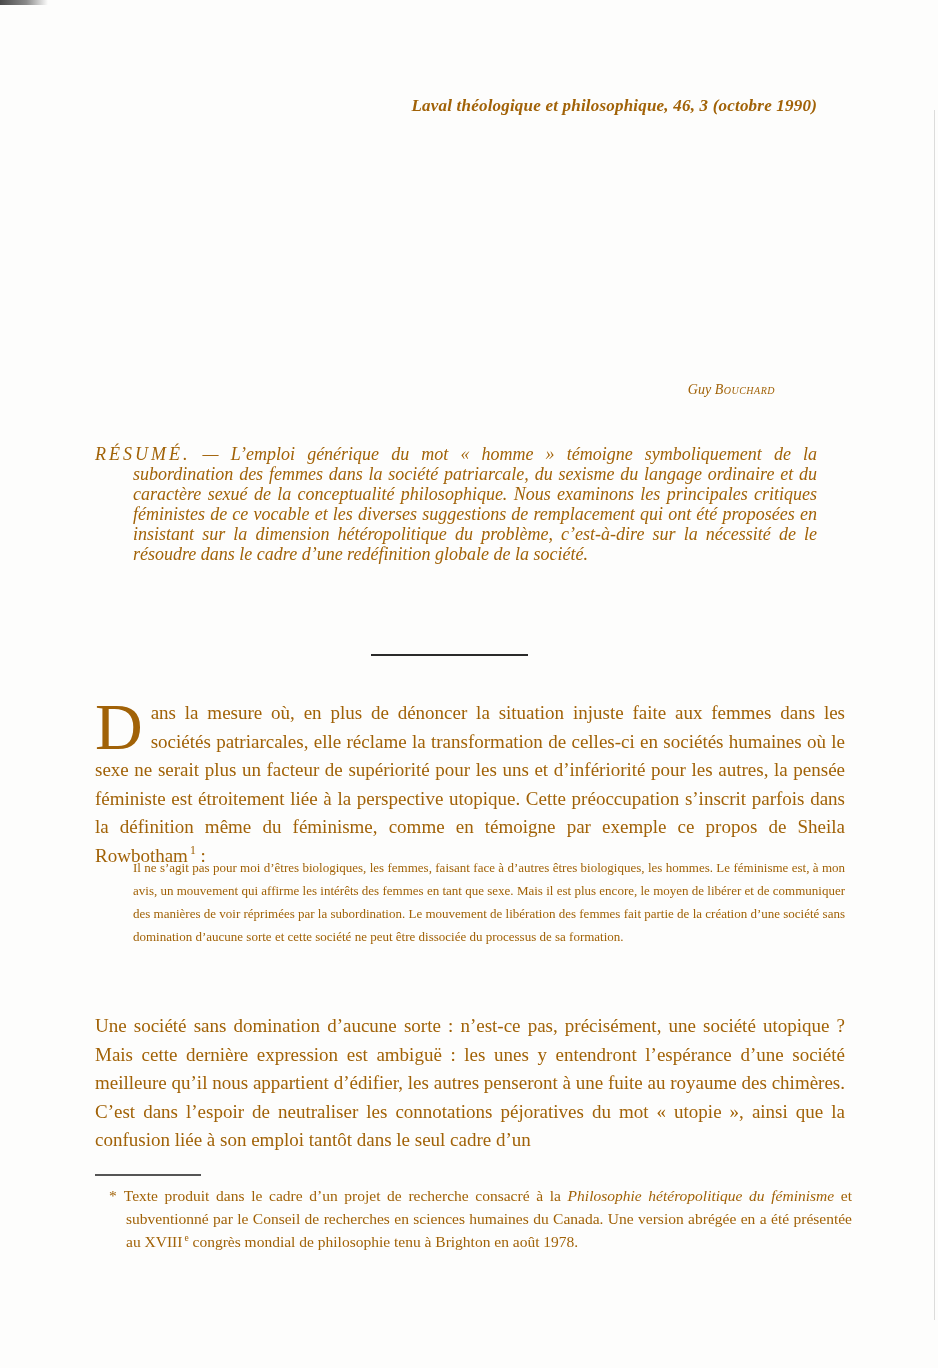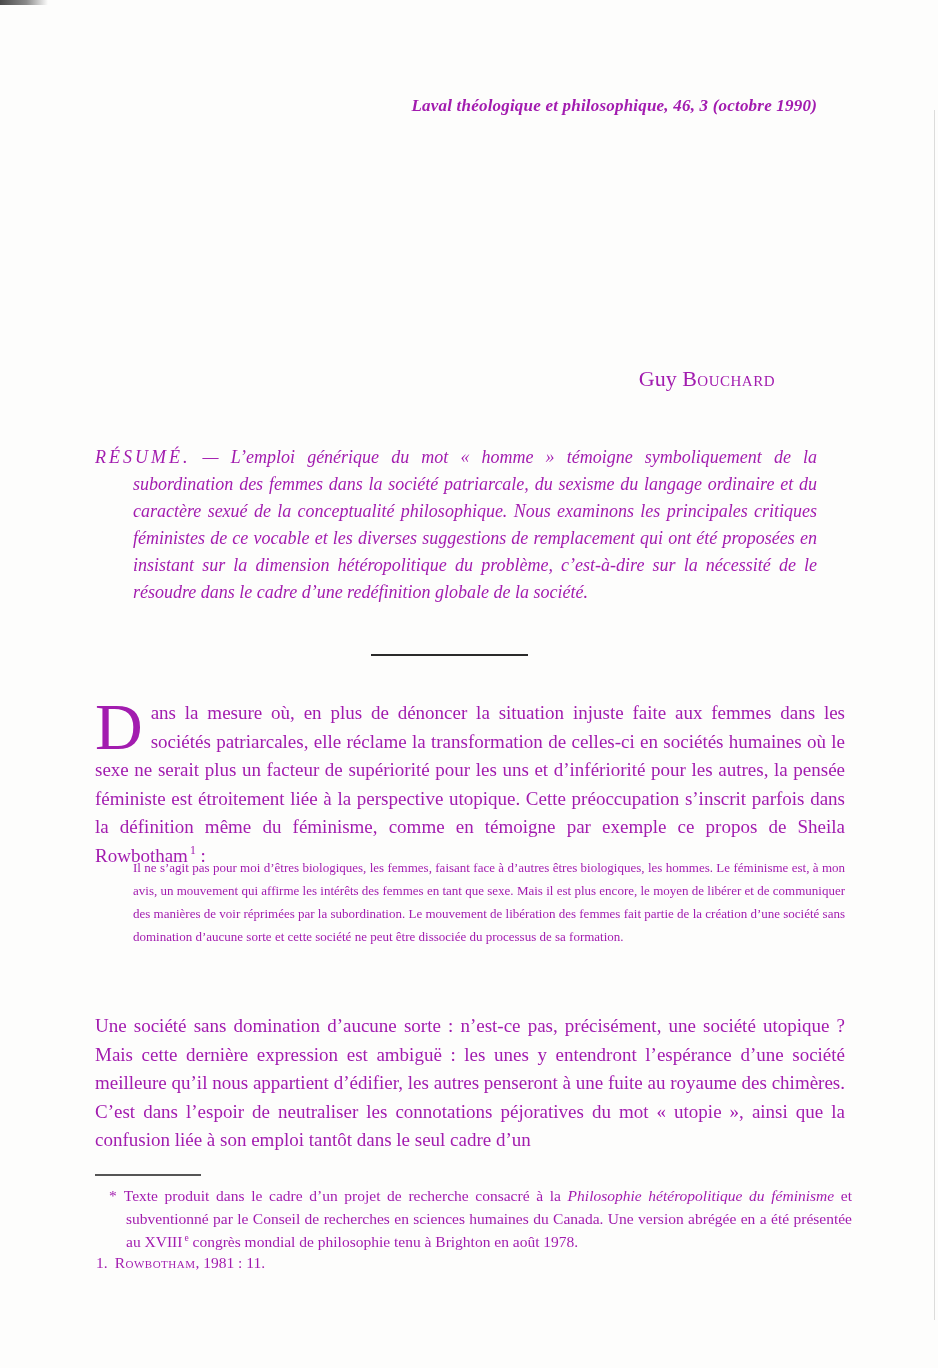--- a/index.html
+++ b/index.html
@@ -1,21 +1,21 @@
 <!DOCTYPE html>
 <html lang="fr"><head>
 <meta charset="utf-8">
 <style>
   html,body{margin:0;padding:0;background:#e8e8e8;}
   .page{
     position:relative;
     width:938px;height:1368px;
     margin:0 auto;
     background:#fdfdfc;
-    color:#a21caf;
+    color:#a16207;
     font-family:"Liberation Serif","DejaVu Serif",serif;
     overflow:hidden;
   }
   .scan-smudge{
     position:absolute;top:0;left:0;width:48px;height:5px;
     background:linear-gradient(to right,#4a4a4a 0%,#8a8a8a 55%,rgba(160,160,160,0) 100%);
   }
   .scan-edge-line{
     position:absolute;left:934px;top:110px;width:1px;height:1210px;
     background:rgba(0,0,0,0.13);
@@ -24,28 +24,28 @@
     position:absolute;top:96px;right:121px;
     font-size:17px;font-weight:bold;font-style:italic;
     letter-spacing:0.2px;white-space:nowrap;
   }
   .article-title{
     position:absolute;top:303px;left:95px;width:760px;
     font-size:37px;font-weight:bold;letter-spacing:0.5px;
     white-space:nowrap;margin:0;
   }
   .author-line{
-    position:absolute;top:366px;right:163px;
-    font-size:22px;white-space:nowrap;
+    position:absolute;top:382px;right:163px;
+    font-size:14px;white-space:nowrap;font-style:italic;
   }
   .sc{font-variant:small-caps;letter-spacing:0.5px;}
   .resume{
     position:absolute;top:444px;left:95px;width:684px;
     padding-left:38px;text-indent:-38px;
-    font-style:italic;font-size:18px;line-height:27px;
+    font-style:italic;font-size:18px;line-height:20px;
     text-align:justify;
   }
   .resume-label{letter-spacing:3px;}
   .separator-rule{
     position:absolute;top:654px;left:371px;width:157px;height:2px;
     background:#2a2a2a;
   }
   .body-para{
     font-size:19px;line-height:28.5px;text-align:justify;
     position:absolute;left:95px;width:750px;margin:0;
@@ -99,16 +99,15 @@
   <p class="body-para para1"><span class="dropcap">D</span><span>ans la mesure où, en plus de dénoncer la situation injuste faite aux femmes dans les sociétés patriarcales, elle réclame la transformation de celles-ci en sociétés humaines où le sexe ne serait plus un facteur de supériorité pour les uns et d’infériorité pour les autres, la pensée féministe est étroitement liée à la perspective utopique. Cette préoccupation s’inscrit parfois dans la définition même du féminisme, comme en témoigne par exemple ce propos de Sheila Rowbotham</span><sup class="note">1</sup><span> :</span></p>
 
   <blockquote class="blockquote">Il ne s’agit pas pour moi d’êtres biologiques, les femmes, faisant face à d’autres êtres biologiques, les hommes. Le féminisme est, à mon avis, un mouvement qui affirme les intérêts des femmes en tant que sexe. Mais il est plus encore, le moyen de libérer et de communiquer des manières de voir réprimées par la subordination. Le mouvement de libération des femmes fait partie de la création d’une société sans domination d’aucune sorte et cette société ne peut être dissociée du processus de sa formation.</blockquote>
 
   <p class="body-para para2">Une société sans domination d’aucune sorte : n’est-ce pas, précisément, une société utopique ? Mais cette dernière expression est ambiguë : les unes y entendront l’espérance d’une société meilleure qu’il nous appartient d’édifier, les autres penseront à une fuite au royaume des chimères. C’est dans l’espoir de neutraliser les connotations péjoratives du mot « utopie », ainsi que la confusion liée à son emploi tantôt dans le seul cadre d’un</p>
 
   <div class="footnote-rule"></div>
 
   <p class="footnote footnote-star"><span class="fn-marker">*</span><span>Texte produit dans le cadre d’un projet de recherche consacré à la </span><span class="italic">Philosophie hétéropolitique du féminisme</span><span> et subventionné par le Conseil de recherches en sciences humaines du Canada. Une version abrégée en a été présentée au XVIII</span><sup class="note">e</sup><span> congrès mondial de philosophie tenu à Brighton en août 1978.</span></p>
 
-  <p class="footnote footnote-one"><span class="fn-marker">1.</span><span class="sc">Rowbotham</span><span>, 1981 : 11.</span></p>
 
 
 </div>
 
 </body></html>

